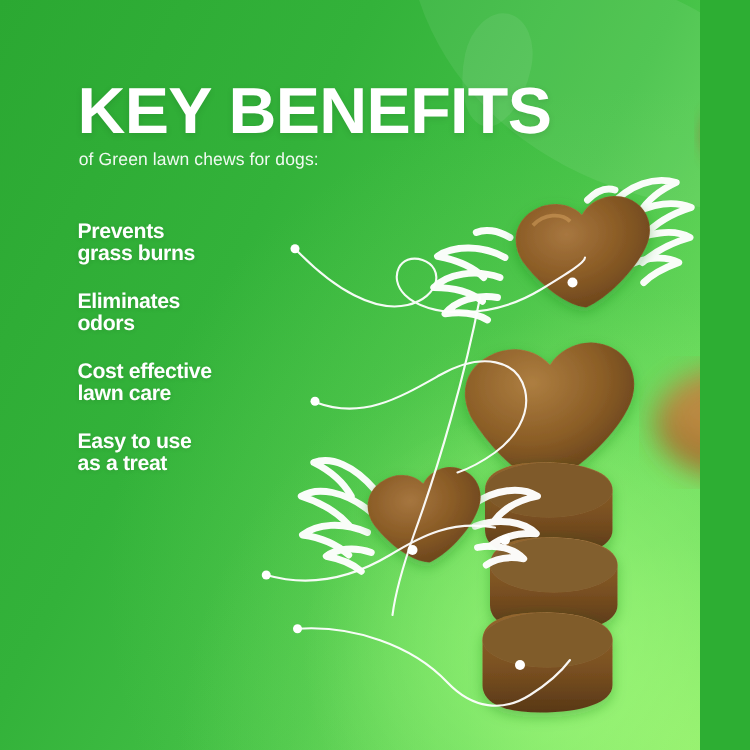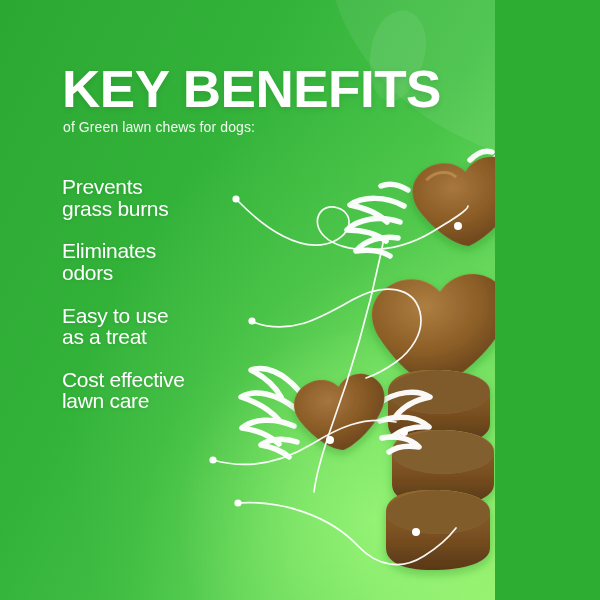--- a/index.html
+++ b/index.html
@@ -4,21 +4,21 @@
 <style>
   * { margin:0; padding:0; box-sizing:border-box; }
   html,body { width:600px; height:600px; overflow:hidden; }
   body {
     font-family:"Liberation Sans", sans-serif;
     background:#2DAE33;
   }
 
   #poster {
     position:relative;
-    width:495px; height:600px;
+    width:560px; height:600px;
     overflow:hidden;
     background:
       radial-gradient(120% 100% at 100% 100%, rgba(150,240,110,0.95) 0%, rgba(120,226,100,0.55) 28%, rgba(90,205,80,0.0) 62%),
       radial-gradient(110% 95% at 92% 78%, rgba(130,232,105,0.75) 0%, rgba(110,215,90,0.25) 40%, rgba(80,200,75,0) 70%),
       linear-gradient(118deg, #2BA832 0%, #33B23A 34%, #45C247 62%, #63D85B 82%, #86ED74 100%);
   }
 
   
   .leaf-blob {
     position:absolute;
@@ -64,22 +64,22 @@
     font-size:14px;
     font-weight:normal;
     letter-spacing:0.1px;
     white-space:nowrap;
   }
 
   
   .benefits { position:absolute; left:62px; top:176px; width:300px; }
   .benefit {
     color:#FFFFFF;
-    font-size:21px;
-    font-weight:normal;
+    font-size:17px;
+    font-weight:bold;
     line-height:1.03;
     letter-spacing:-0.3px;
     margin-bottom:21px;
     text-shadow:0 1px 4px rgba(0,0,0,0.10);
     white-space:pre-line;
   }
 
   
   #art { position:absolute; inset:0; width:600px; height:600px; pointer-events:none; }
 </style>
@@ -261,19 +261,19 @@
   </svg>
 
   <div class="headline">KEY BENEFITS</div>
   <div class="subhead">of Green lawn chews for dogs:</div>
 
   <div class="benefits">
     <div class="benefit">Prevents
 grass burns</div>
     <div class="benefit">Eliminates
 odors</div>
+    <div class="benefit">Cost effective
+lawn care</div>
     <div class="benefit">Easy to use
 as a treat</div>
-    <div class="benefit">Cost effective
-lawn care</div>
   </div>
 
 </div>
 
 </body></html>

